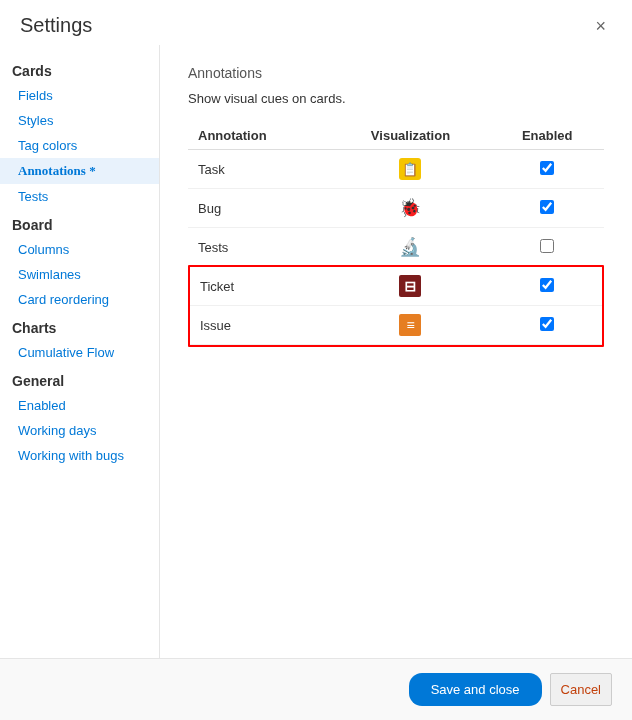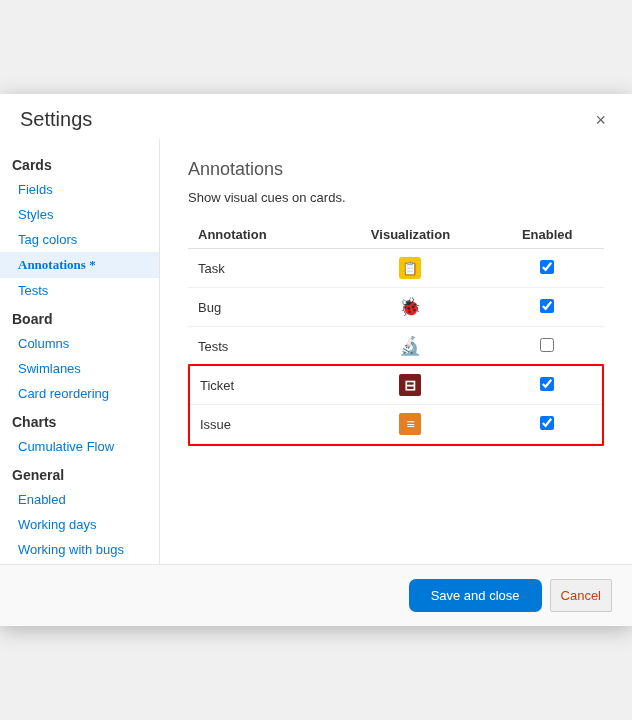--- a/index.html
+++ b/index.html
@@ -6,21 +6,21 @@
     body {
       font-family: 'Segoe UI', Arial, sans-serif;
       background: #f0f0f0;
       display: flex;
       align-items: center;
       justify-content: center;
       min-height: 100vh;
     }
     .dialog {
       width: 632px;
-      height: 532px;
+      height: 720px;
       background: #fff;
       box-shadow: 0 4px 20px rgba(0,0,0,0.25);
       display: flex;
       flex-direction: column;
       position: relative;
     }
     .dialog-header {
       display: flex;
       align-items: center;
       justify-content: space-between;
@@ -75,21 +75,21 @@
       background: #e8f2fc;
       font-family: Liberation Serif, serif;
     }
     
     .main-content {
       flex: 1;
       padding: 20px 28px 20px 28px;
       overflow-y: auto;
     }
     .section-title {
-      font-size: 18px;
+      font-size: 14px;
       color: #555;
       margin-bottom: 10px;
       font-weight: 400;
     }
     .section-subtitle {
       font-size: 13px;
       color: #333;
       margin-bottom: 16px;
     }
     .annotations-table {
@@ -159,21 +159,21 @@
       gap: 8px;
       background: #f9f9f9;
     }
     .btn-primary {
       background: #0078d7;
       color: #fff;
       border: none;
       padding: 8px 22px;
       font-size: 13px;
       cursor: pointer;
-      border-radius: 7px;
+      border-radius: 13px;
     }
     .btn-secondary {
       background: #f0f0f0;
       color: #c2410c;
       border: 1px solid #ccc;
       padding: 8px 10px;
       font-size: 13px;
       cursor: pointer;
       border-radius: 2px;
     }

